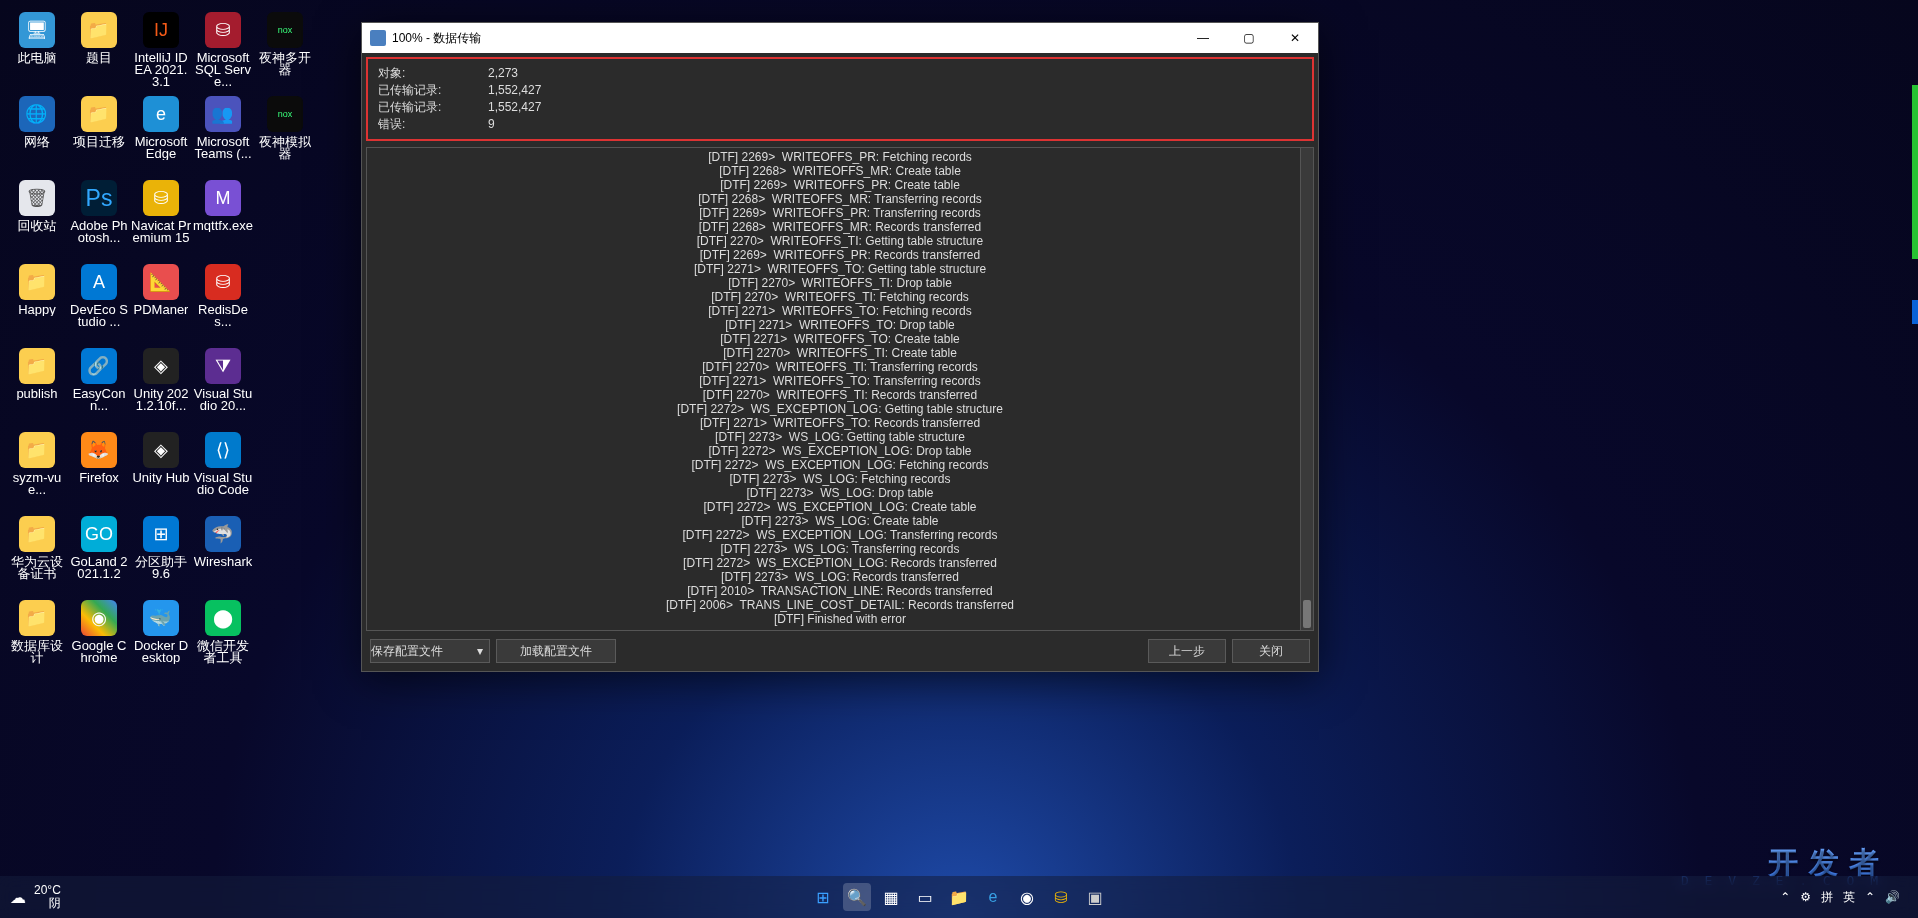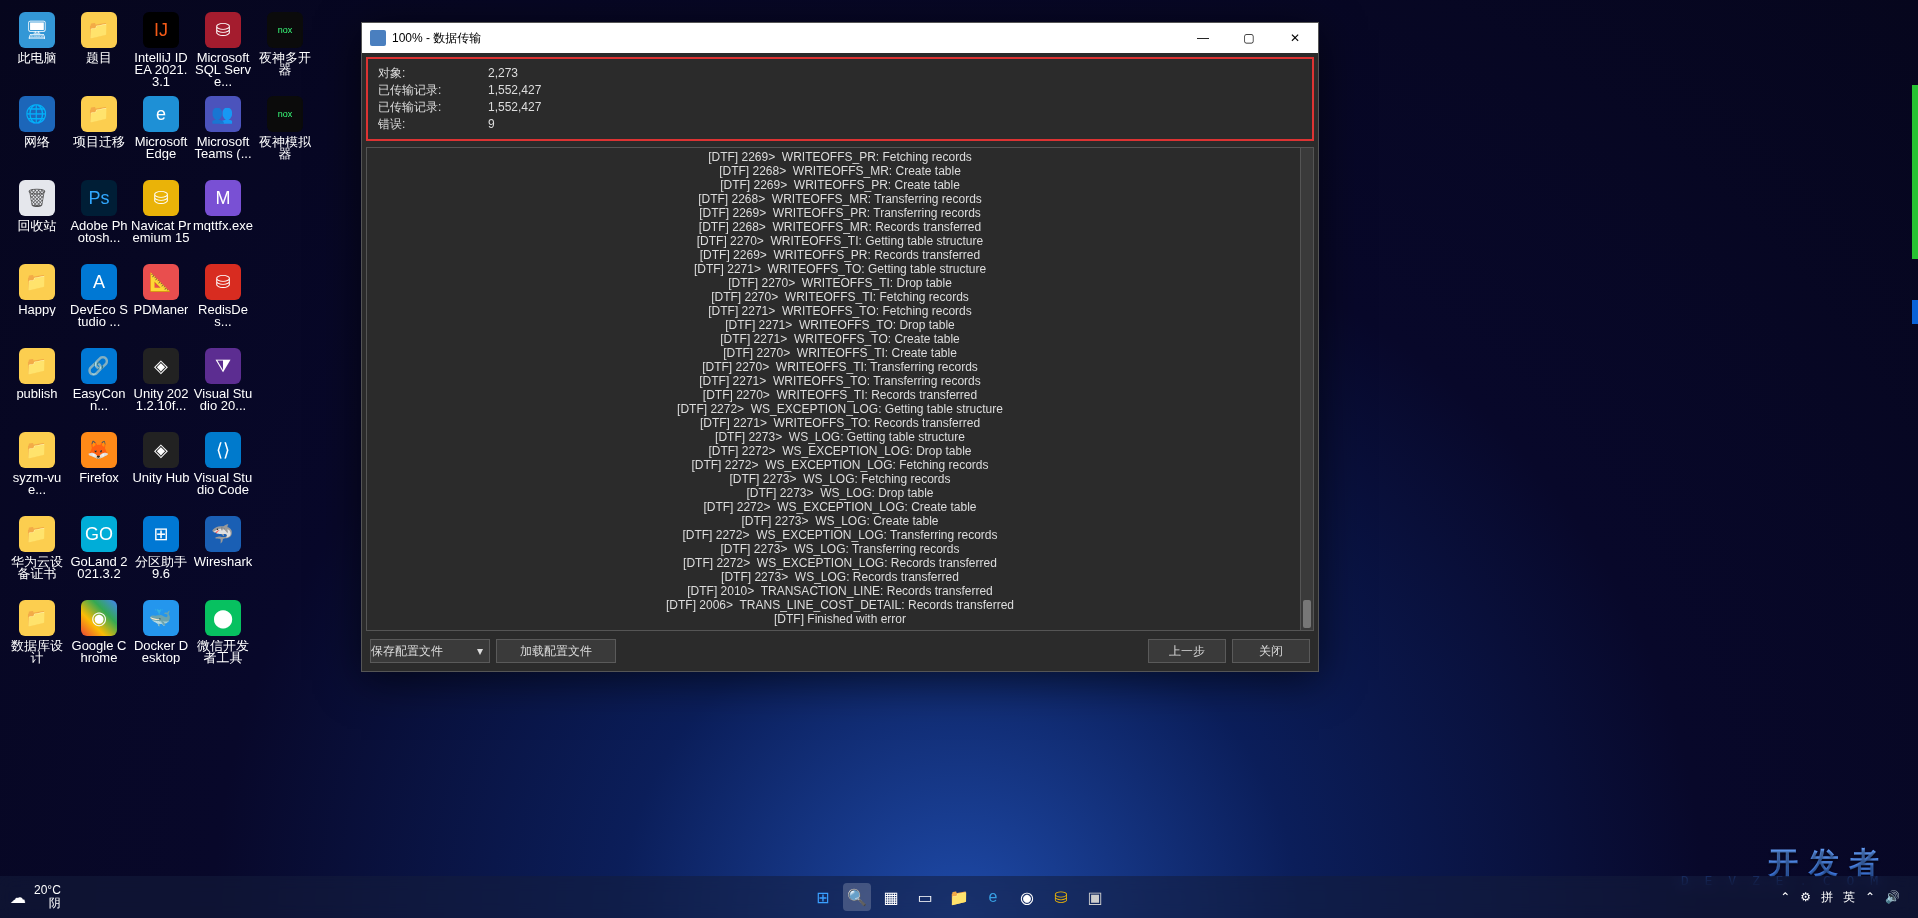--- a/index.html
+++ b/index.html
@@ -234,21 +234,21 @@
     </div>
     <div class="dicon">
       <div class="ico c-nox" style="font-size: 9px;">nox</div>
       <div class="lbl">夜神模拟器</div>
     </div>
     <div class="dicon">
       <div class="ico c-bin" style="font-size: 18px;">🗑</div>
       <div class="lbl">回收站</div>
     </div>
     <div class="dicon">
-      <div class="ico c-ps" style="font-size: 18px;">Ps</div>
+      <div class="ico c-ps" style="font-size: 23px;">Ps</div>
       <div class="lbl">Adobe Photosh...</div>
     </div>
     <div class="dicon">
       <div class="ico c-nav" style="font-size: 18px;">⛁</div>
       <div class="lbl">Navicat Premium 15</div>
     </div>
     <div class="dicon">
       <div class="ico c-mqtt" style="font-size: 18px;">M</div>
       <div class="lbl">mqttfx.exe</div>
     </div>
@@ -303,21 +303,21 @@
       <div class="ico c-vscode" style="font-size: 18px;">⟨⟩</div>
       <div class="lbl">Visual Studio Code</div>
     </div>
     <div></div>
     <div class="dicon">
       <div class="ico c-folder" style="font-size: 18px;">📁</div>
       <div class="lbl">华为云设备证书</div>
     </div>
     <div class="dicon">
       <div class="ico c-goland" style="font-size: 18px;">GO</div>
-      <div class="lbl">GoLand 2021.3.2</div>
+      <div class="lbl">GoLand 2021.1.2</div>
     </div>
     <div class="dicon">
       <div class="ico c-part" style="font-size: 18px;">⊞</div>
       <div class="lbl">分区助手 9.6</div>
     </div>
     <div class="dicon">
       <div class="ico c-ws" style="font-size: 18px;">🦈</div>
       <div class="lbl">Wireshark</div>
     </div>
     <div></div>

